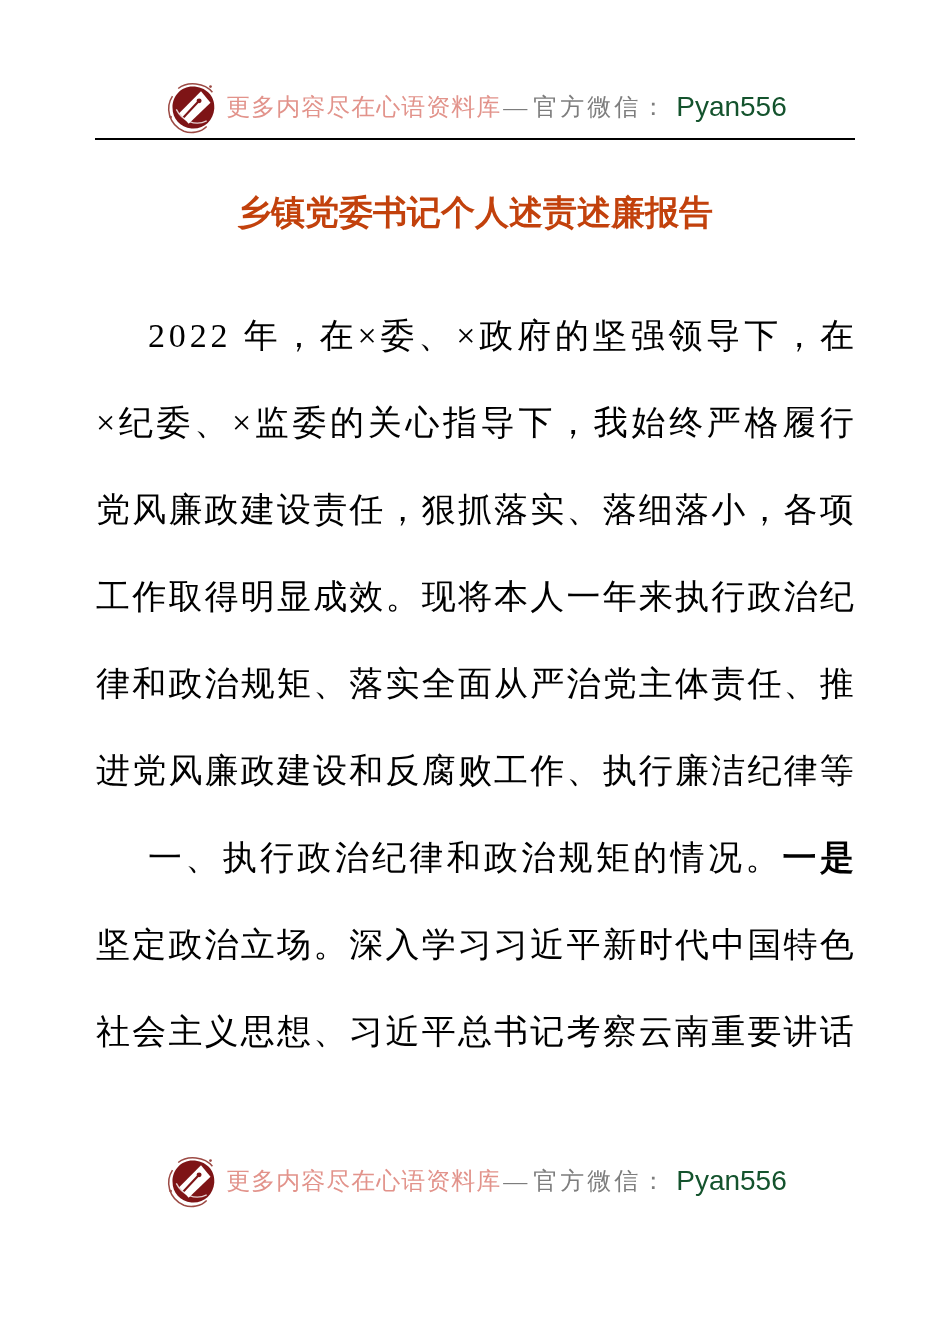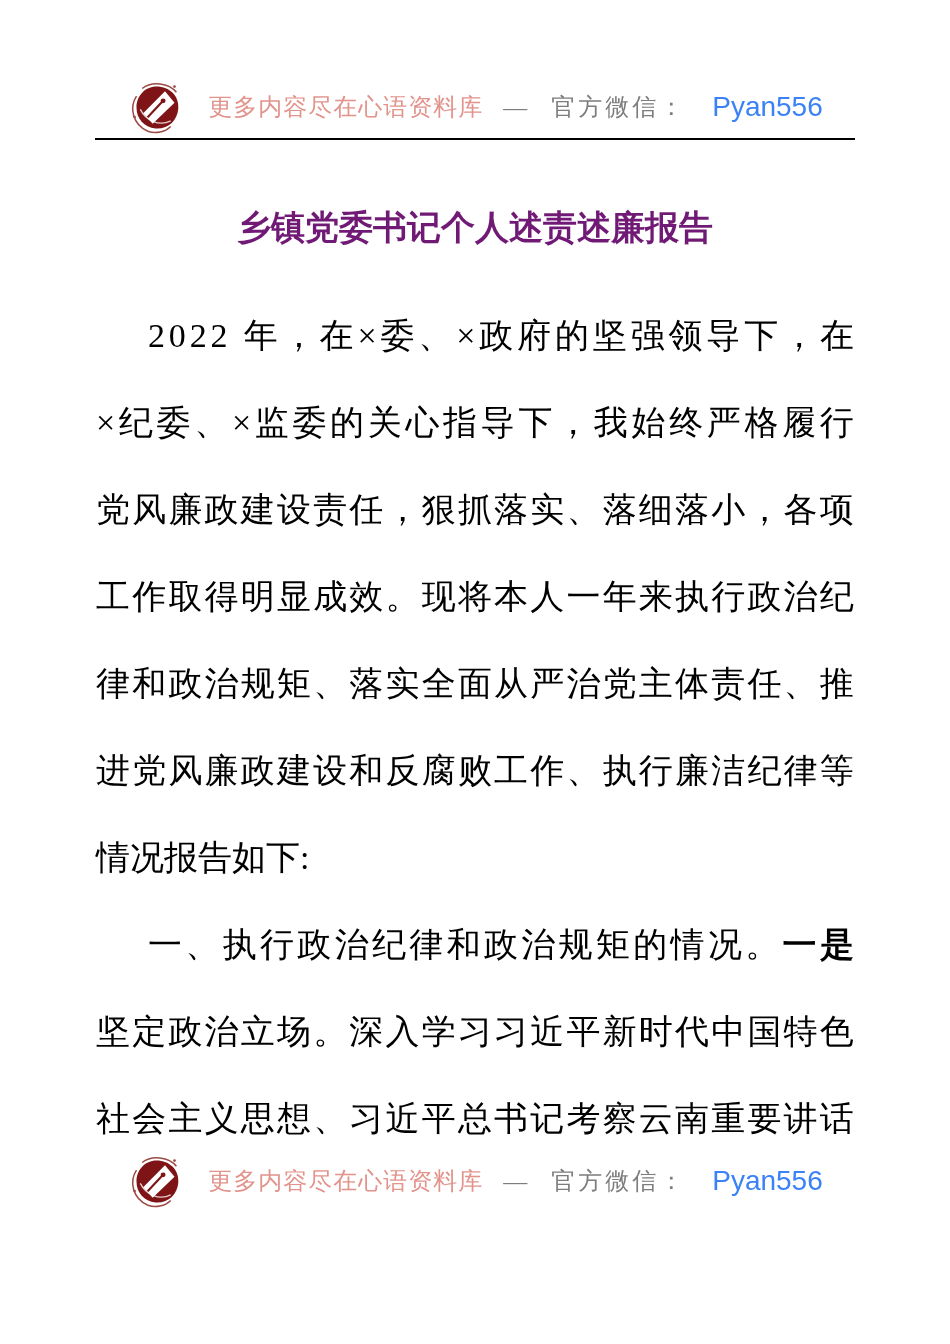--- a/index.html
+++ b/index.html
@@ -14,21 +14,21 @@
 
   
   .brand-strip {
     position: absolute;
     left: 0;
     width: 100%;
     height: 58px;
     display: flex;
     justify-content: center;
     align-items: center;
-    gap: 24px;
+    gap: 6px;
     white-space: nowrap;
   }
   .brand-strip.header { top: 78px; }
   .brand-strip.footer { top: 1152px; }
   .brand-logo { width: 57px; height: 57px; flex: 0 0 auto; }
   .brand-text {
     font-size: 24px;
     color: #e2938b;
     letter-spacing: 1px;
   }
@@ -38,44 +38,44 @@
     margin-left: -4px;
   }
   .wechat-label {
     font-size: 24px;
     color: #7d7d7d;
     letter-spacing: 3px;
   }
   .wechat-id {
     font-family: "Liberation Sans", "DejaVu Sans", sans-serif;
     font-size: 28px;
-    color: #3b82f6;
+    color: #14532d;
     margin-left: 2px;
   }
 
   .divider {
     position: absolute;
     top: 138px;
     left: 95px;
     width: 760px;
     height: 0;
     border-top: 2px solid #000000;
   }
 
   
   .doc-title {
     position: absolute;
-    top: 203px;
+    top: 188px;
     left: 95px;
     width: 760px;
     line-height: 50px;
     text-align: center;
     font-size: 34px;
     font-weight: bold;
-    color: #701a75;
+    color: #c2410c;
   }
   .doc-body {
     position: absolute;
     top: 292px;
     left: 96px;
     width: 758px;
     font-size: 34px;
     color: #000000;
   }
   .line {
@@ -251,21 +251,20 @@
         <span>作</span>
         <span>、</span>
         <span>执</span>
         <span>行</span>
         <span>廉</span>
         <span>洁</span>
         <span>纪</span>
         <span>律</span>
         <span>等</span>
       </div>
-    <div class="line"><span>情况报告如下:</span><span class="b"></span></div>
     <div class="line justify indent">
         <span>一</span>
         <span>、</span>
         <span>执</span>
         <span>行</span>
         <span>政</span>
         <span>治</span>
         <span>纪</span>
         <span>律</span>
         <span>和</span>

